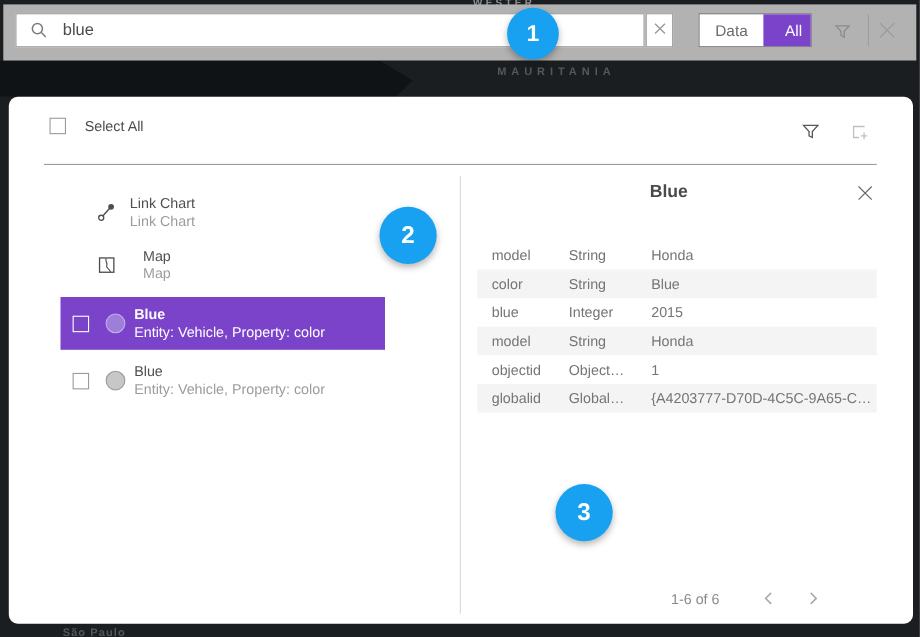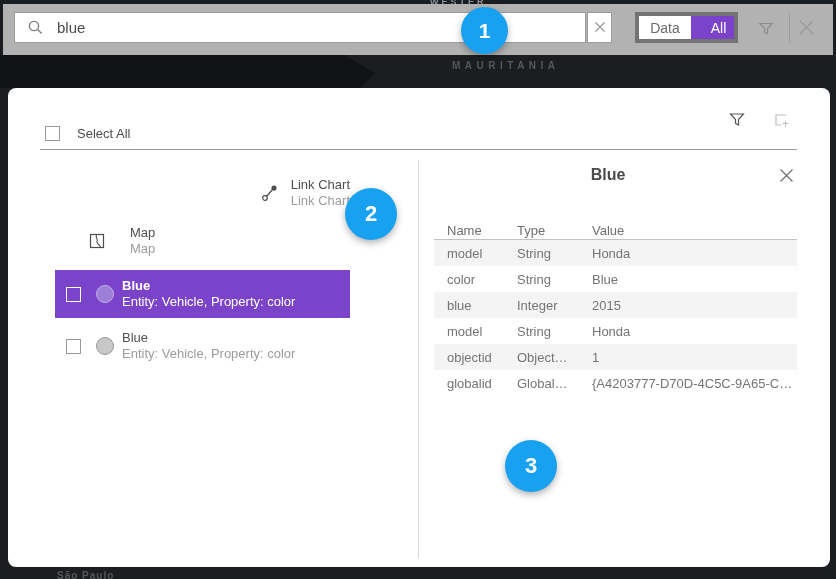--- a/index.html
+++ b/index.html
@@ -21,33 +21,33 @@
     letter-spacing:1px; font-size:10px; }
   
   .topbar { position:absolute; left:3px; top:4px; width:830px; height:51px; background:#b2b2b2; }
   .search-box { position:absolute; left:11px; top:8px; width:572px; height:31px;
     background:#fff; border:1px solid #9c9c9c; display:flex; align-items:center; }
   .search-box .glass { margin-left:12px; display:flex; }
   .search-text { margin-left:13px; font-size:15px; color:#4b4b4b; }
   .clear-box { position:absolute; left:584px; top:8px; width:25px; height:31px;
     background:#fff; border:1px solid #9c9c9c; display:flex; align-items:center; justify-content:center; }
   .segmented { position:absolute; left:632px; top:8px; width:103px; height:31px;
-    background:#fff; border:4px solid #737373; display:flex; }
+    background:#fff; border:1px solid #737373; display:flex; }
   .seg-data { flex:1; display:flex; align-items:center; justify-content:center;
     font-size:14px; color:#6b6b6b; }
   .seg-all { width:43px; display:flex; align-items:center; justify-content:center;
     font-size:14px; color:#fff; background:#7a43c9;padding-left:12px; }
   .bar-funnel { position:absolute; left:754px; top:15px; }
   .bar-divider { position:absolute; left:786px; top:9px; width:1px; height:29px; background:#9e9e9e; }
   .bar-close { position:absolute; left:793px; top:13px; }
   
   .panel { position:absolute; left:8px; top:88px; width:822px; height:479px;
     background:#fff; border-radius:8px; }
   .checkbox { width:15px; height:15px; border:1px solid #9b9b9b; background:#fff; }
-  .selectall-row { position:absolute; left:37px; top:38px; display:flex; align-items:center; }
+  .selectall-row { position:absolute; left:37px; top:19px; display:flex; align-items:center; }
   .selectall-label { margin-left:17px; font-size:13px; color:#4c4c4c; }
   .panel-funnel { position:absolute; left:720px; top:22px; }
   .panel-add { position:absolute; left:764px; top:22px; }
   .hrule { position:absolute; left:32px; top:61px; width:757px; height:1px; background:#9b9b9b; }
   .vdivider { position:absolute; left:410px; top:72px; width:1px; height:398px; background:#d9d9d9; }
   
   .result-item { position:absolute; left:47px; width:295px; display:flex; align-items:center; }
   .r-icon { width:18px; display:flex; justify-content:center; }
   .r-texts { display:flex; flex-direction:column; line-height:16px; }
   .r-title { font-size:13px; color:#4f4f4f; }
@@ -146,21 +146,21 @@
     <div class="panel-add">
       <svg width="19" height="19" viewBox="0 0 19 19">
           <path d="M14 5 H4 V15 H9" fill="none" stroke="#c0c0c0" stroke-width="1.2"></path>
           <path d="M13.5 10.5 v6 M10.5 13.5 h6" stroke="#c0c0c0" stroke-width="1.2"></path>
         </svg>
     </div>
 
     <div class="hrule"></div>
     <div class="vdivider"></div>
 
-    <div class="result-item app-item" style="top:88px; height:34px;justify-content:flex-end;">
+    <div class="result-item app-item" style="top:88px; height:34px;">
       <span class="r-icon">
         <svg width="18" height="18" viewBox="0 0 18 18">
             <line x1="4.5" y1="13.5" x2="12.5" y2="4.5" stroke="#4e4e4e" stroke-width="1.3"></line>
             <circle cx="4" cy="14" r="2.3" fill="#fff" stroke="#4e4e4e" stroke-width="1.2"></circle>
             <circle cx="13" cy="4" r="2.6" fill="#4e4e4e"></circle>
           </svg>
       </span>
       <span class="r-texts" style="margin-left:12px;">
         <span class="r-title">Link Chart</span>
         <span class="r-sub">Link Chart</span>
@@ -199,25 +199,20 @@
     </div>
 
     <div class="detail-title">Blue</div>
     <div class="detail-close">
       <svg width="17" height="17" viewBox="0 0 17 17">
           <path d="M2.5 2.5 L14.5 14.5 M14.5 2.5 L2.5 14.5" stroke="#6a6a6a" stroke-width="1.1"></path>
         </svg>
     </div>
 
     <div class="d-table">
-      <div class="d-head">
-        <span class="c0">Name</span>
-        <span class="c1">Type</span>
-        <span class="c2">Value</span>
-      </div>
       <div class="d-row">
         <span class="c0">model</span>
         <span class="c1">String</span>
         <span class="c2">Honda</span>
       </div>
       <div class="d-row">
         <span class="c0">color</span>
         <span class="c1">String</span>
         <span class="c2">Blue</span>
       </div>
@@ -236,20 +231,33 @@
         <span class="c1">Object…</span>
         <span class="c2">1</span>
       </div>
       <div class="d-row">
         <span class="c0">globalid</span>
         <span class="c1">Global…</span>
         <span class="c2">{A4203777-D70D-4C5C-9A65-C…</span>
       </div>
     </div>
 
+    <div class="pagination">
+      <span class="page-label">1-6 of 6</span>
+      <span class="page-prev">
+        <svg width="14" height="14" viewBox="0 0 14 14">
+            <path d="M9 2 L4 7 L9 12" fill="none" stroke="#a9a9a9" stroke-width="1.4"></path>
+          </svg>
+      </span>
+      <span class="page-next">
+        <svg width="14" height="14" viewBox="0 0 14 14">
+            <path d="M5 2 L10 7 L5 12" fill="none" stroke="#a9a9a9" stroke-width="1.4"></path>
+          </svg>
+      </span>
+    </div>
 
   </div>
 
   <div class="callout callout-1">1</div>
   <div class="callout callout-2">2</div>
   <div class="callout callout-3">3</div>
 
 </div>
 
 </body></html>

